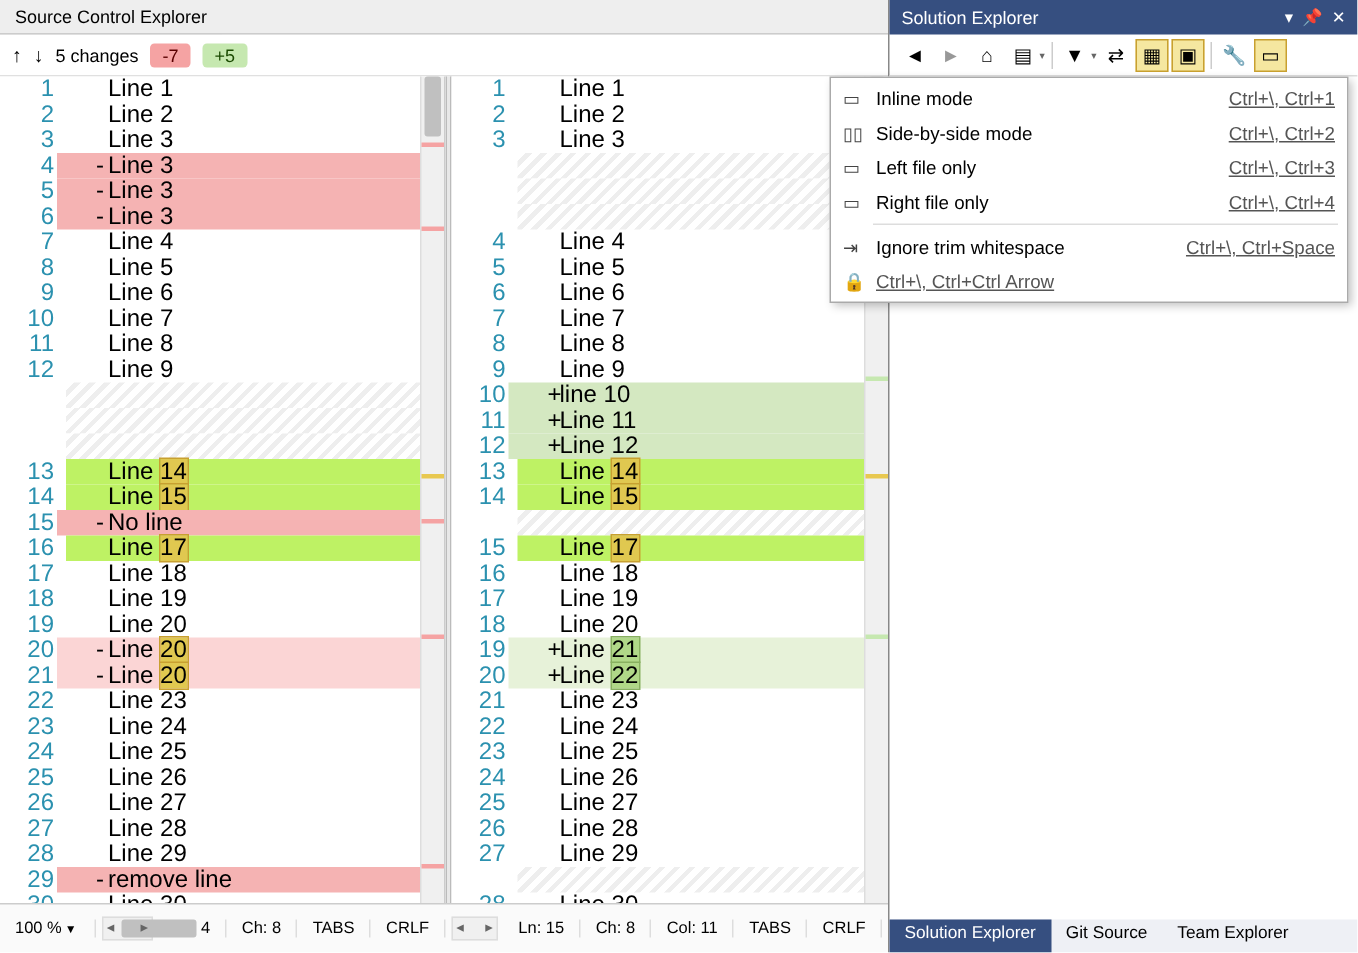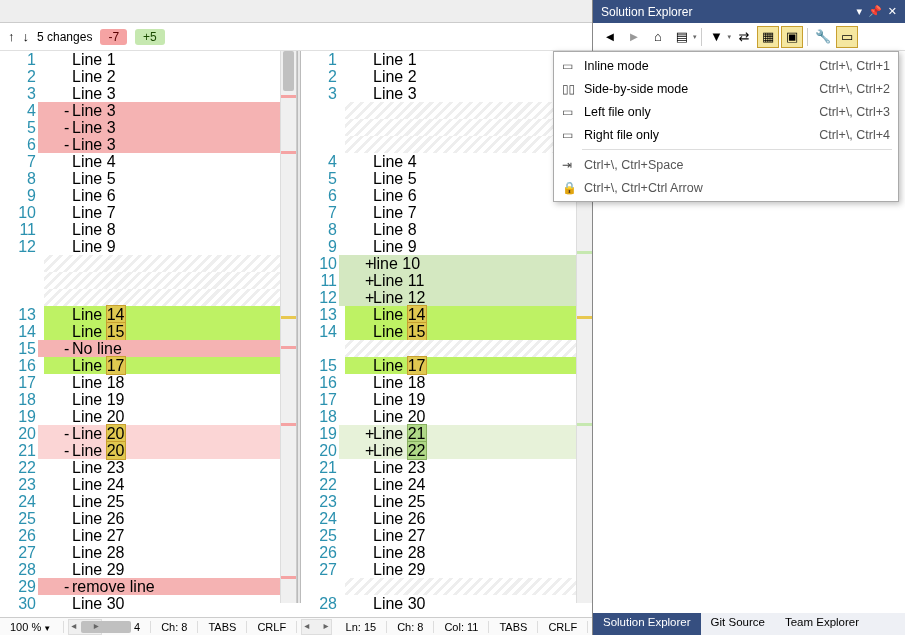--- a/index.html
+++ b/index.html
@@ -36,21 +36,21 @@
 .hatch { background:repeating-linear-gradient(135deg,#fff,#fff 4px,#eee 4px,#eee 7px); }
 
 .del-line { background:#f5b3b3; }
 .del-line-light { background:#fbd5d5; }
 .add-line { background:#d4e8c1; }
 .add-line-light { background:#e7f2d9; }
 .mod-line { background:#bef264; }
 .mod-word { background:#e0c850; outline:1px solid #c8a030; }
 .add-word { background:#b0d888; outline:1px solid #88b060; }
 
-.statusbar { position:absolute; bottom:0; left:0; height:18px; border-top:1px solid #ccc; background:#fafafa; display:flex; align-items:center; font-size:11px; }
+.statusbar { position:absolute; bottom:0; left:0; height:33px; border-top:1px solid #ccc; background:#fafafa; display:flex; align-items:center; font-size:11px; }
 .statusbar .cell { padding:0 10px; border-right:1px solid #ddd; }
 .statusbar .zoom-drop { font-size:8px; padding:0 2px; }
 .hscroll { flex:1; height:16px; background:#f0f0f0; margin:0 4px; position:relative; border:1px solid #ddd; }
 .hscroll .thumb { position:absolute; top:1px; bottom:1px; left:12px; width:50px; background:#c0c0c0; border-radius:2px; }
 .hscroll .harr { position:absolute; top:0; font-size:10px; color:#666; }
 
 .solution-panel { position:absolute; right:0; top:0; width:313px; height:100%; background:#fff; border-left:1px solid #888; }
 .sol-title { height:23px; background:#364f80; color:#fff; font-size:12px; display:flex; align-items:center; padding:0 8px; justify-content:space-between; }
 .sol-title .ctrls { display:flex; gap:6px; font-size:11px; }
 .sol-toolbar { height:28px; border-bottom:1px solid #ddd; display:flex; align-items:center; padding:0 6px; gap:2px; }
@@ -60,31 +60,32 @@
 .sol-toolbar .drop { font-size:7px; color:#666; margin-left:-2px; }
 
 .bottom-tabs { position:absolute; bottom:0; left:0; right:0; height:22px; display:flex; background:#eef0f5; font-size:11.5px; }
 .bottom-tabs .btab { padding:3px 10px; cursor:pointer; }
 .bottom-tabs .btab.active { background:#364f80; color:#fff; }
 
 .dropdown-menu { position:absolute; top:51px; left:553px; width:346px; background:#fff; border:1px solid #aaa; box-shadow:2px 2px 6px rgba(0,0,0,0.25); z-index:100; font-size:12.5px; padding:2px 0; }
 .dropdown-menu .item { height:23px; display:flex; align-items:center; padding:0 8px; cursor:pointer; }
 .dropdown-menu .item .icon { width:22px; font-size:12px; color:#444; }
 .dropdown-menu .item .label { flex:1; }
-.dropdown-menu .item .shortcut { color:#555; }
+.dropdown-menu .item .shortcut { color:#555;text-decoration:underline; }
 .dropdown-menu .msep { height:1px; background:#ddd; margin:3px 6px 3px 28px; }
 
 .gear-btn { width:26px; height:22px; border:1px solid #bbb; background:#f5f5f5; display:flex; align-items:center; justify-content:center; font-size:13px; cursor:pointer; }
 .status-left { width:297px; display:flex; align-items:center; }
 .status-right { width:291px; display:flex; align-items:center; }
 </style>
 </head>
 <body>
 
 <div class="titlebar">
+  <div class="tab sc-tab">Source Control Explorer</div>
   <div class="spacer"></div>
   <div class="tab diff-tab">
     <span>Diff - lines1.txt vs lines.txt</span>
     <span>📌</span>
     <span class="close">✕</span>
   </div>
   <div class="gear-right">
     <span class="drop">▾</span>
     <span>⚙</span>
   </div>
@@ -466,19 +467,20 @@
       <span class="shortcut">Ctrl+\, Ctrl+3</span>
     </div>
     <div class="item">
       <span class="icon">▭</span>
       <span class="label">Right file only</span>
       <span class="shortcut">Ctrl+\, Ctrl+4</span>
     </div>
     <div class="msep"></div>
     <div class="item">
       <span class="icon">⇥</span>
+      <span class="label">Ignore trim whitespace</span>
       <span class="shortcut">Ctrl+\, Ctrl+Space</span>
     </div>
     <div class="item">
       <span class="icon">🔒</span>
       <span class="shortcut">Ctrl+\, Ctrl+Ctrl Arrow</span>
     </div>
   </div>
 
 </body></html>

